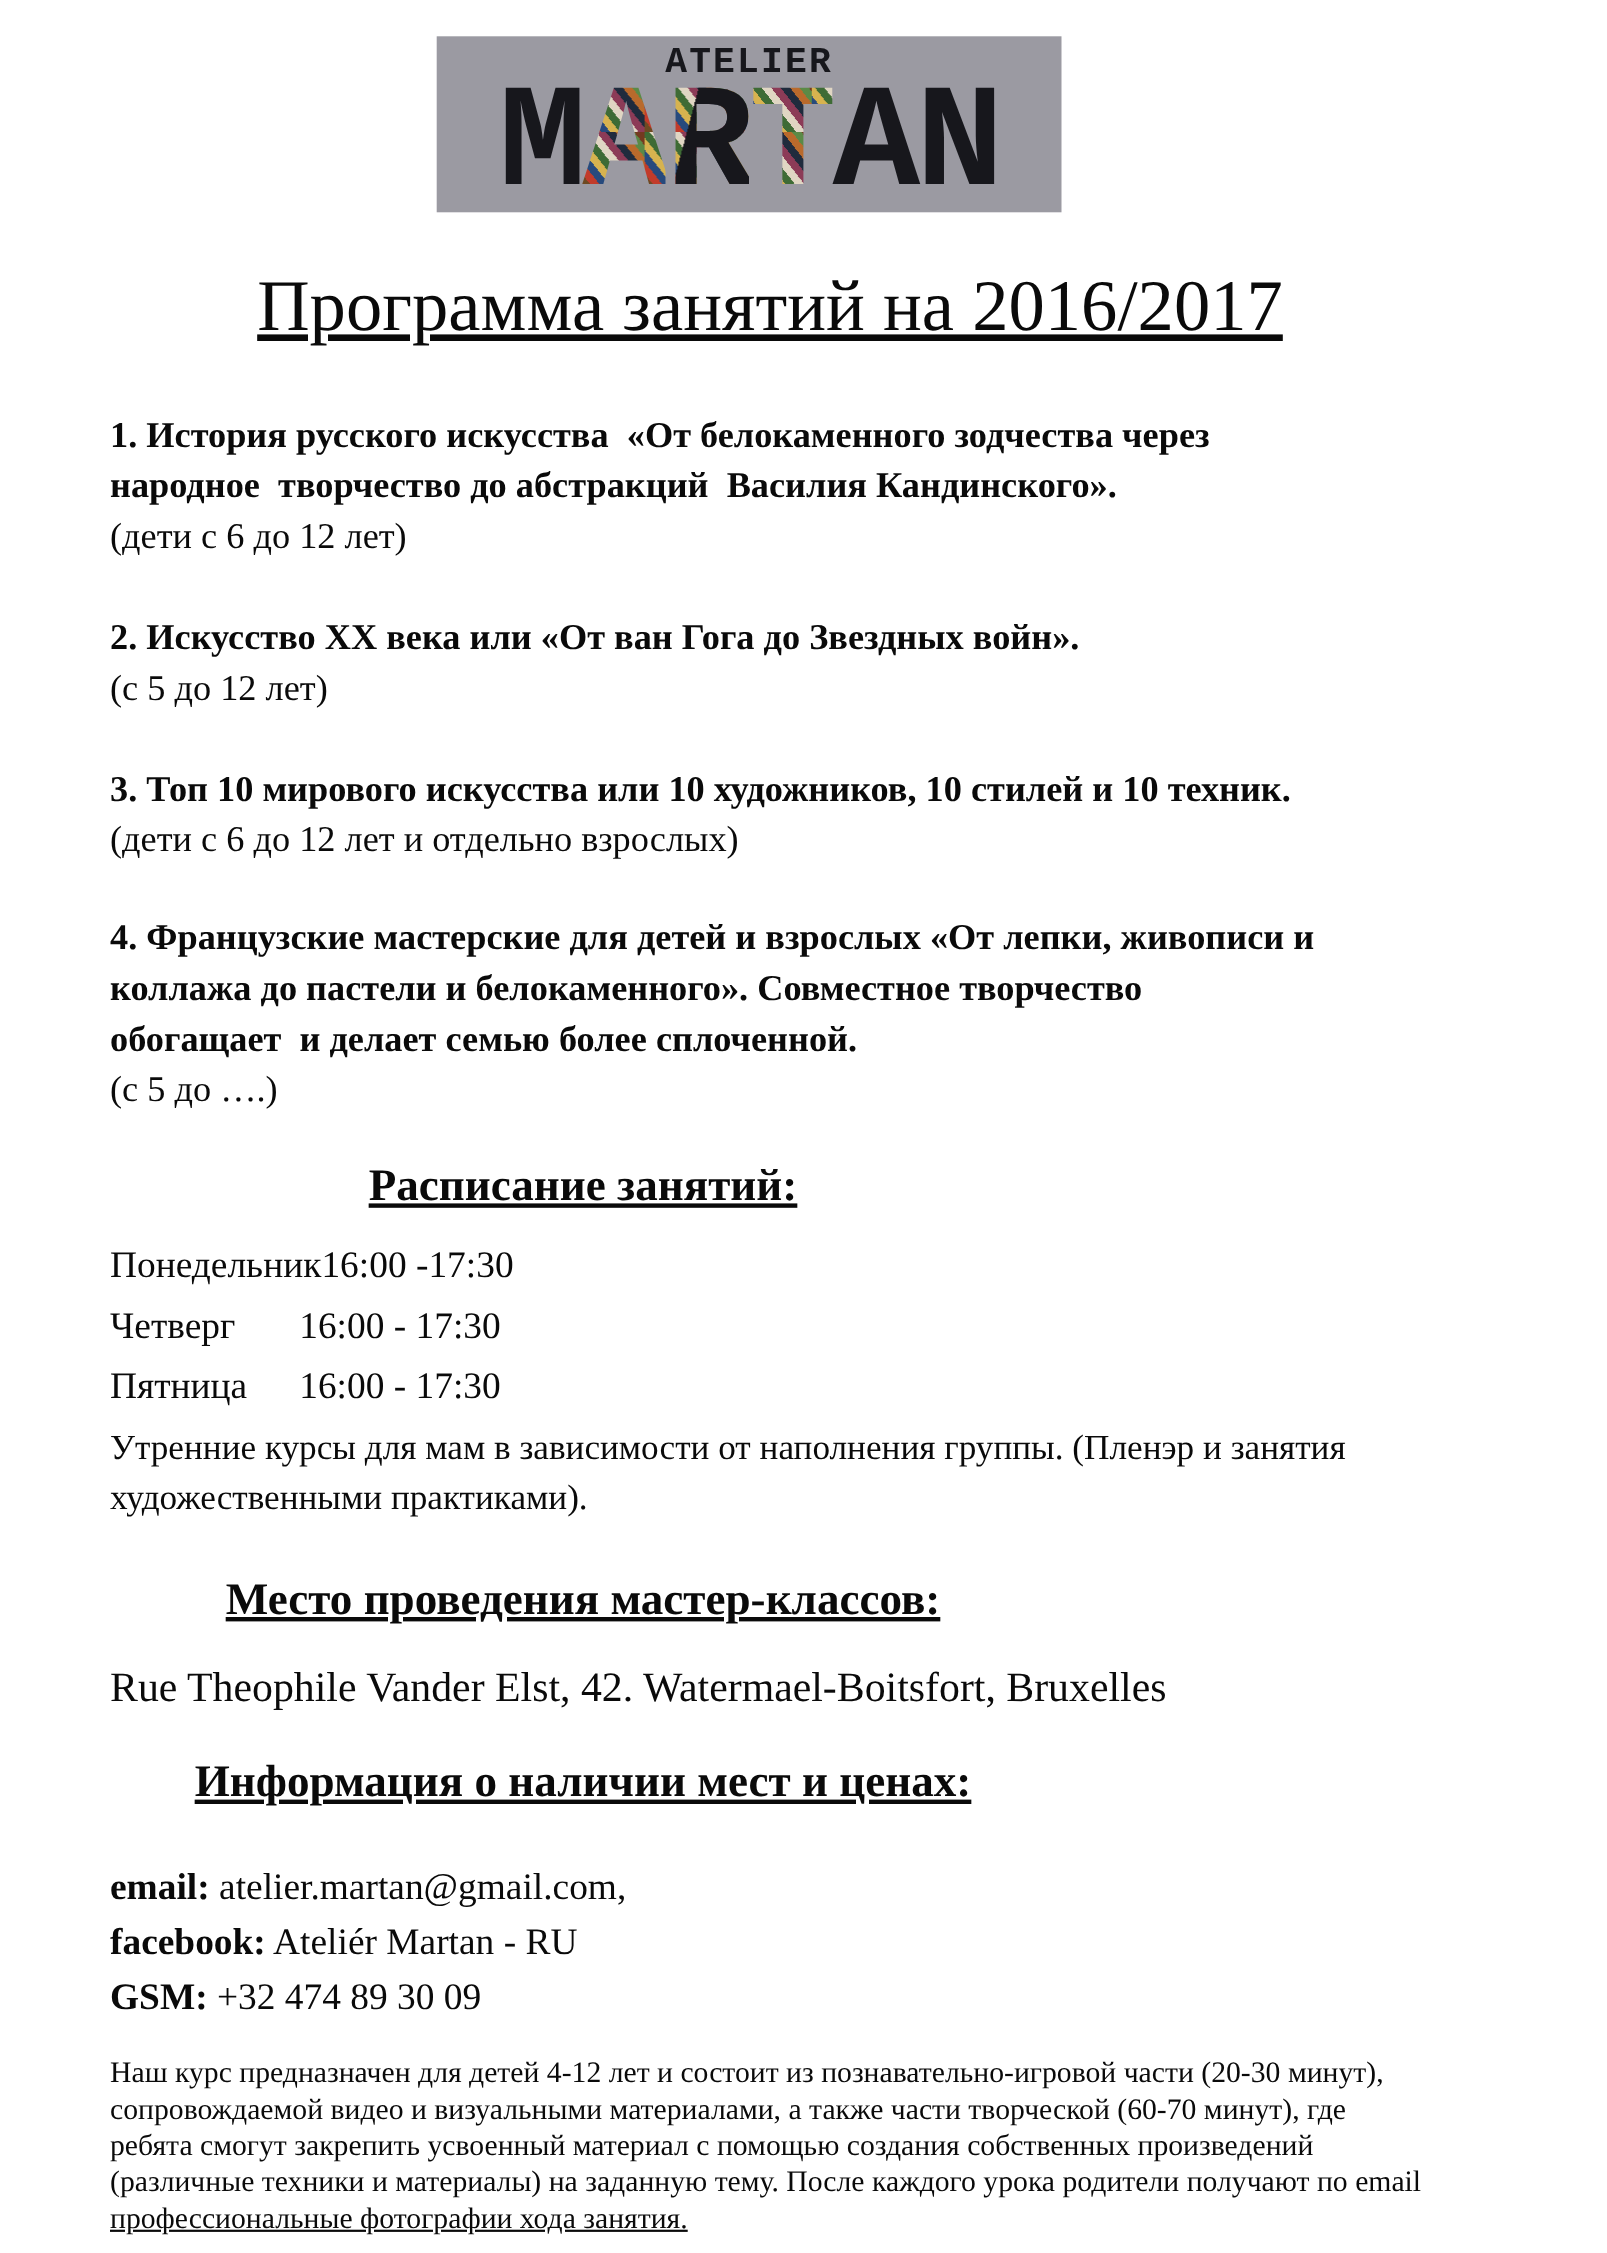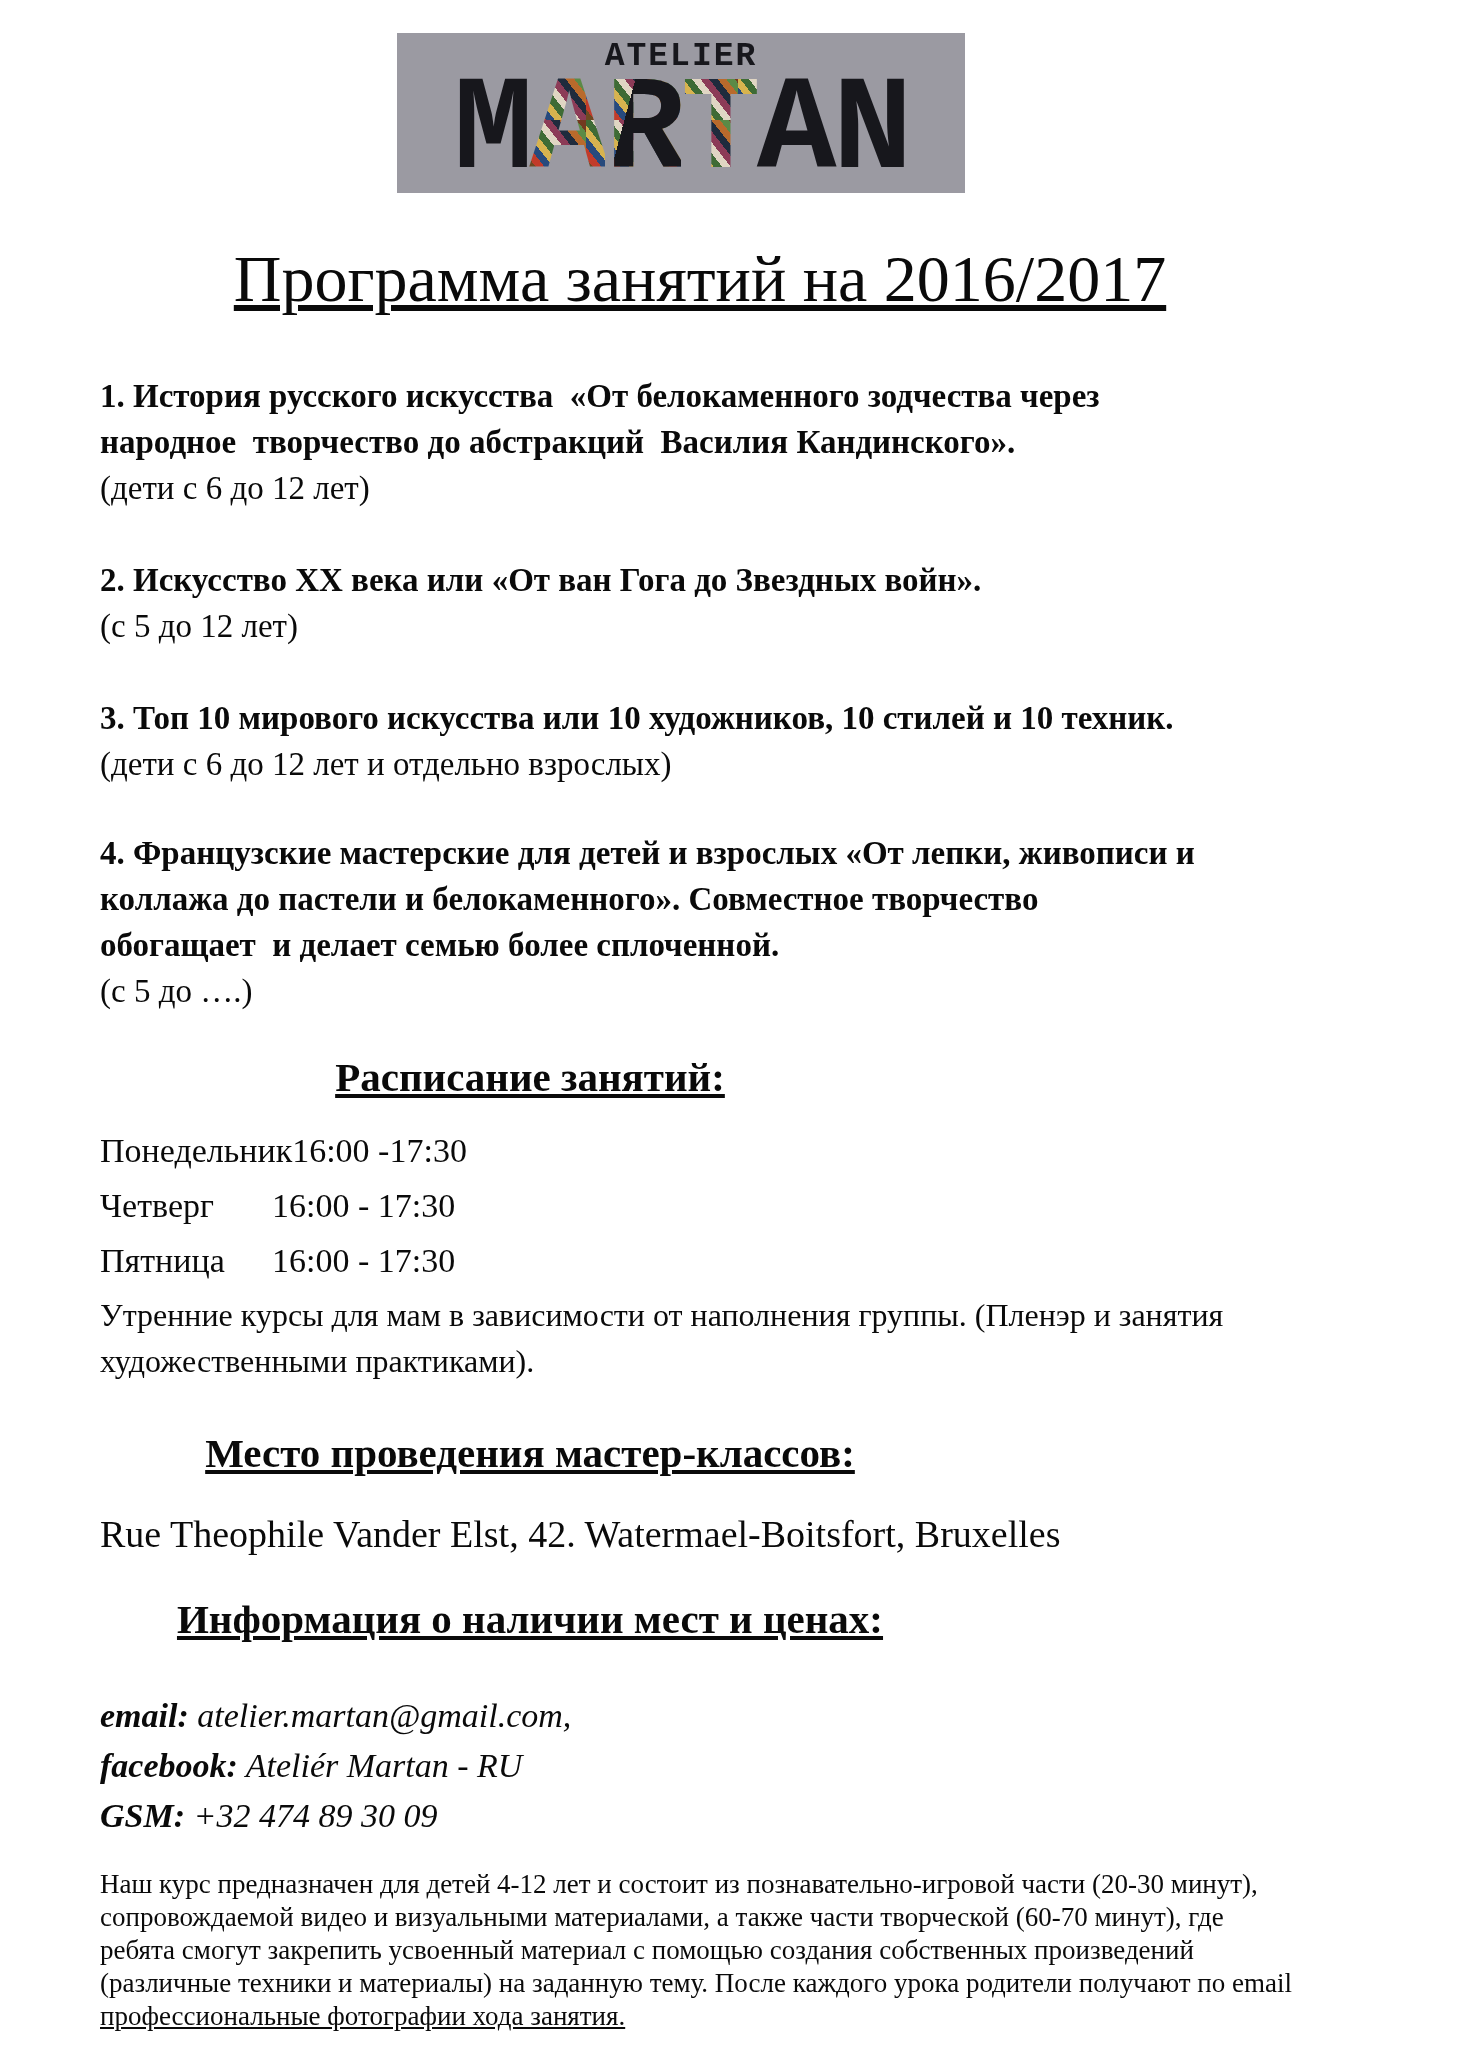--- a/index.html
+++ b/index.html
@@ -48,21 +48,21 @@
   .sect-head{display:inline-block;font-weight:bold;font-size:41px;line-height:48px;text-decoration:underline;}
   .h-sched{margin-top:39px;}
   .h-place{margin-top:45px;}
   .h-info{margin-top:38px;}
   .sched{margin-top:22px;font-size:34px;}
   .sched-row{display:flex;line-height:55px;}
   .sched-day{min-width:172px;}
   .note{margin-top:4px;font-size:32px;line-height:46px;}
   .address{margin-top:34px;font-size:38px;line-height:46px;}
   .contacts{margin-top:48px;font-size:34px;}
-  .contact-row{line-height:50px;font-style:italic;}
+  .contact-row{line-height:50px;}
   .contact-label{font-weight:bold;}
   .footer{margin-top:27px;font-size:27px;line-height:33px;}
   .footer .u{text-decoration:underline;}
 </style>
 </head>
 <body>
 
 <div>
 
   <div class="logo-box">

